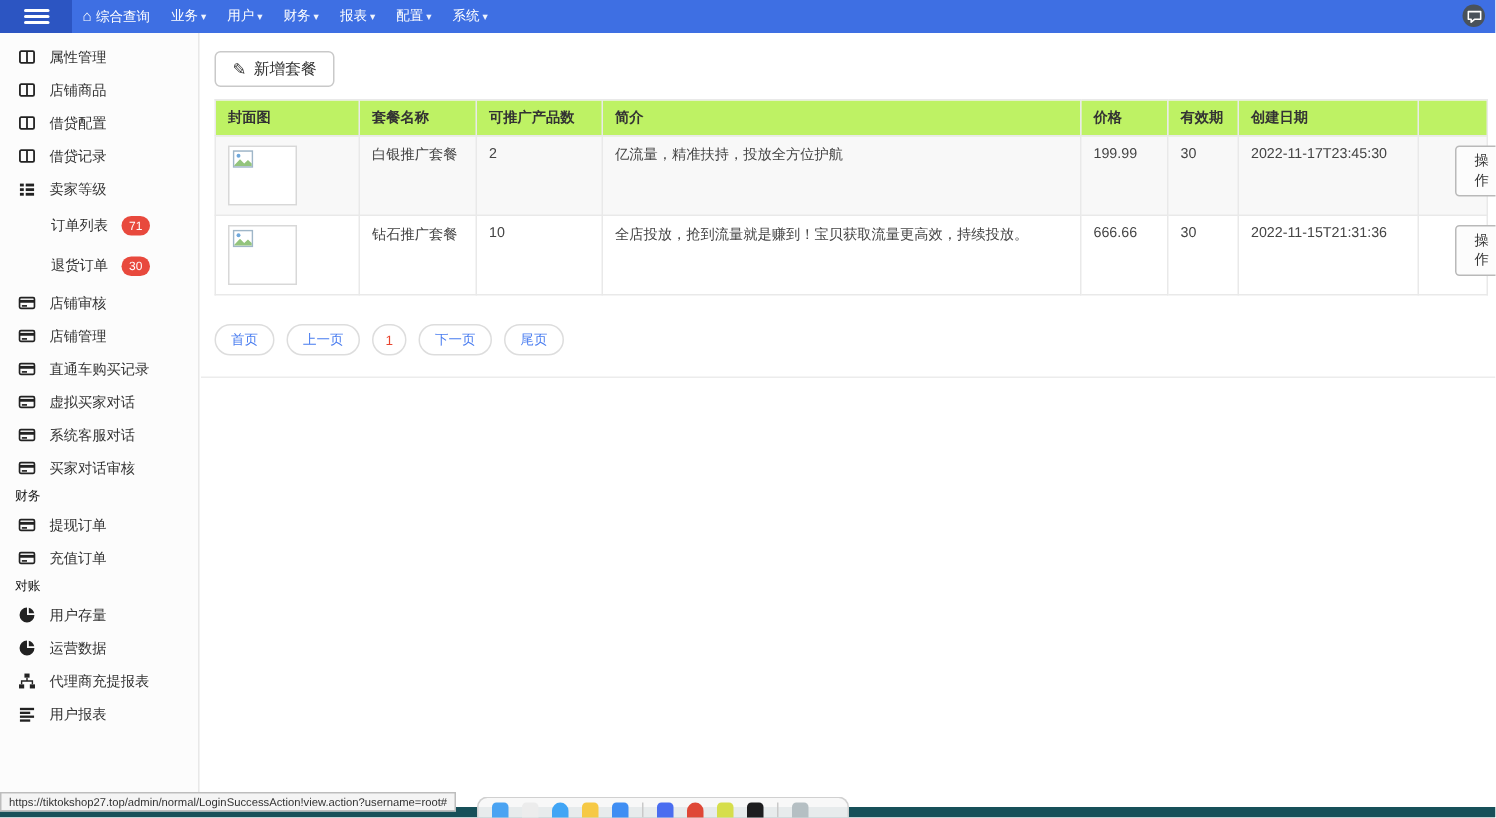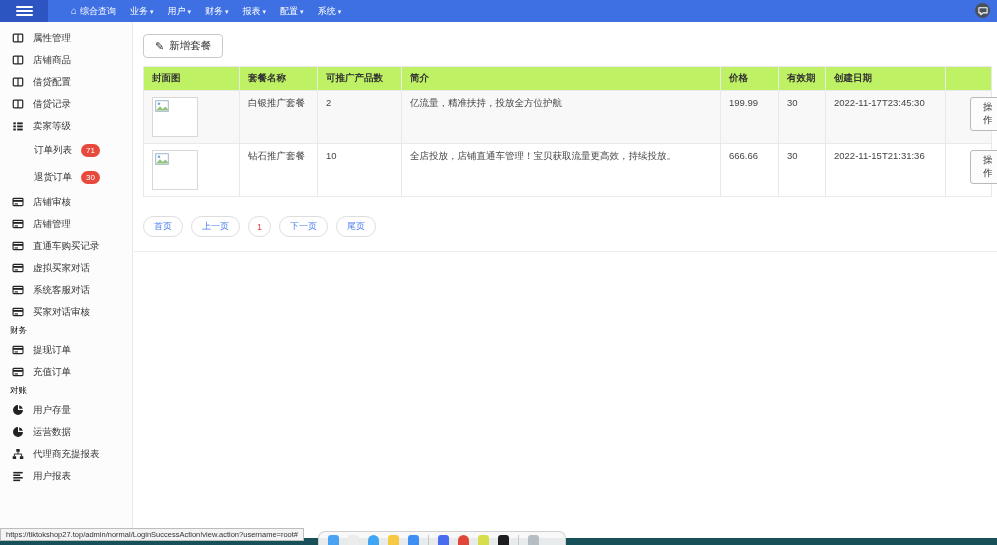--- a/index.html
+++ b/index.html
@@ -3,21 +3,21 @@
 <meta charset="utf-8">
 <style>
   * { margin:0; padding:0; box-sizing:border-box; }
   html,body { width:997px; height:545px; overflow:hidden; }
   body { font-family:"Liberation Sans","DejaVu Sans",sans-serif; background:#fff; position:relative; color:#333; }
 
   
   .navbar { position:absolute; top:0; left:0; right:0; height:22px; background:#3e6fe3; display:flex; align-items:stretch; z-index:3; }
   .nav-burger { width:48px; background:#2c55c2; display:flex; flex-direction:column; justify-content:center; align-items:center; gap:2px; cursor:pointer; }
   .nav-burger span { display:block; width:17px; height:2px; background:#fff; border-radius:1px; }
-  .nav-items { display:flex; align-items:center; margin-left:16px; }
+  .nav-items { display:flex; align-items:center; margin-left:0; }
   .nav-item { color:#fff; font-size:9px; padding:0 7px; line-height:22px; white-space:nowrap; cursor:pointer; }
   .nav-item .caret { font-size:7px; opacity:.92; margin-left:2px; }
   .nav-item .home-ic { font-size:10px; margin-right:3px; }
   .chat-fab { position:absolute; top:3px; right:7px; width:15px; height:15px; border-radius:50%; background:#49525b; display:flex; align-items:center; justify-content:center; z-index:4; cursor:pointer; }
 
   
   .sidebar { position:absolute; top:22px; left:0; width:133px; bottom:7px; background:#fcfcfc; border-right:1px solid #e8e8e8; padding-top:5px; z-index:2; overflow:hidden; }
   .sb-item { height:22px; display:flex; align-items:center; gap:9px; padding-left:12px; font-size:9.5px; color:#333; cursor:pointer; white-space:nowrap; }
   .sb-item .ic { width:12px; height:12px; flex:0 0 12px; color:#222; }
   .sb-item.indent { padding-left:34px; height:27px; }
@@ -279,21 +279,21 @@
         <td><button class="act-btn">操作</button></td>
       </tr>
       <tr>
         <td>
             <div class="thumb"><svg width="14" height="12">
                 <use href="#i-broken"></use>
               </svg></div>
           </td>
         <td>钻石推广套餐</td>
         <td>10</td>
-        <td>全店投放，店铺直通车管理！宝贝获取流量更高效，持续投放。</td>
+        <td>全店投放，抢到流量就是赚到！宝贝获取流量更高效，持续投放。</td>
         <td>666.66</td>
         <td>30</td>
         <td>2022-11-15T21:31:36</td>
         <td><button class="act-btn">操作</button></td>
       </tr>
     </tbody>
   </table>
 
   <div class="pager">
     <button class="pill">首页</button>

